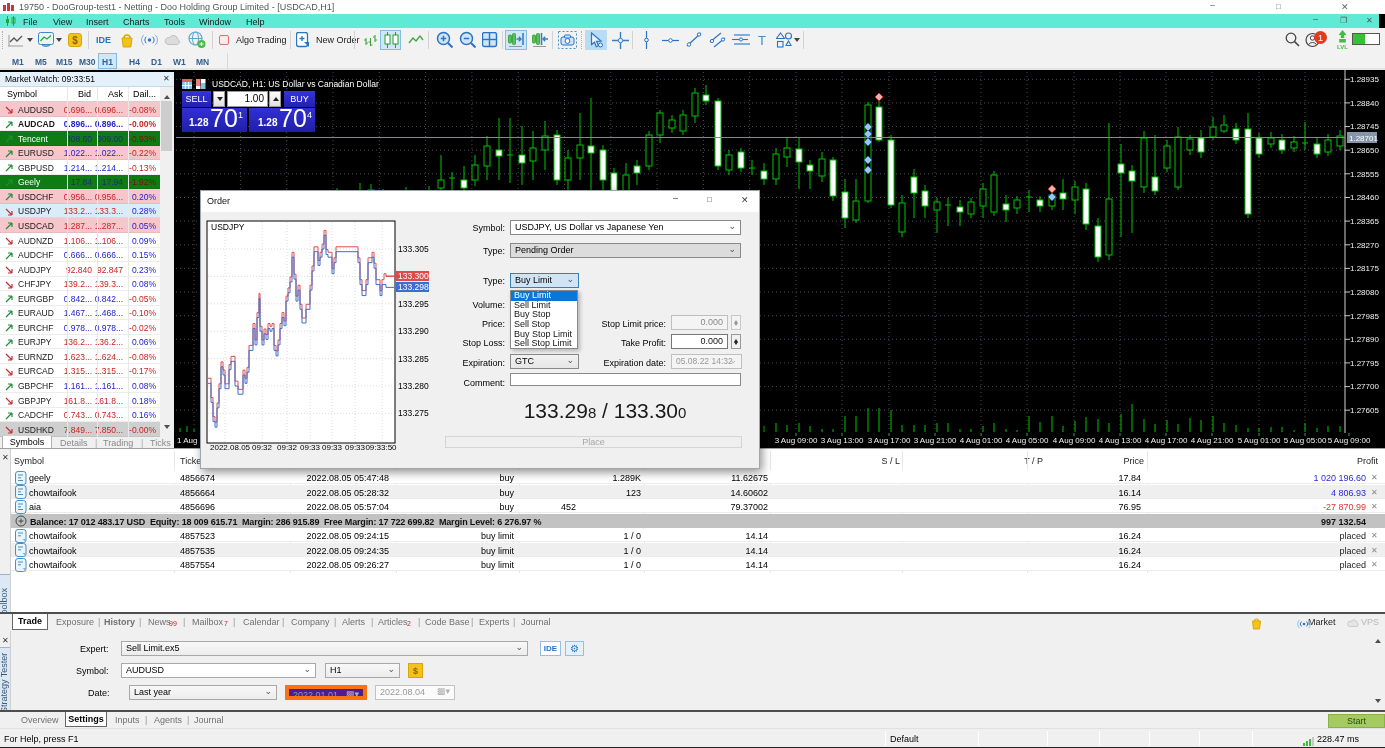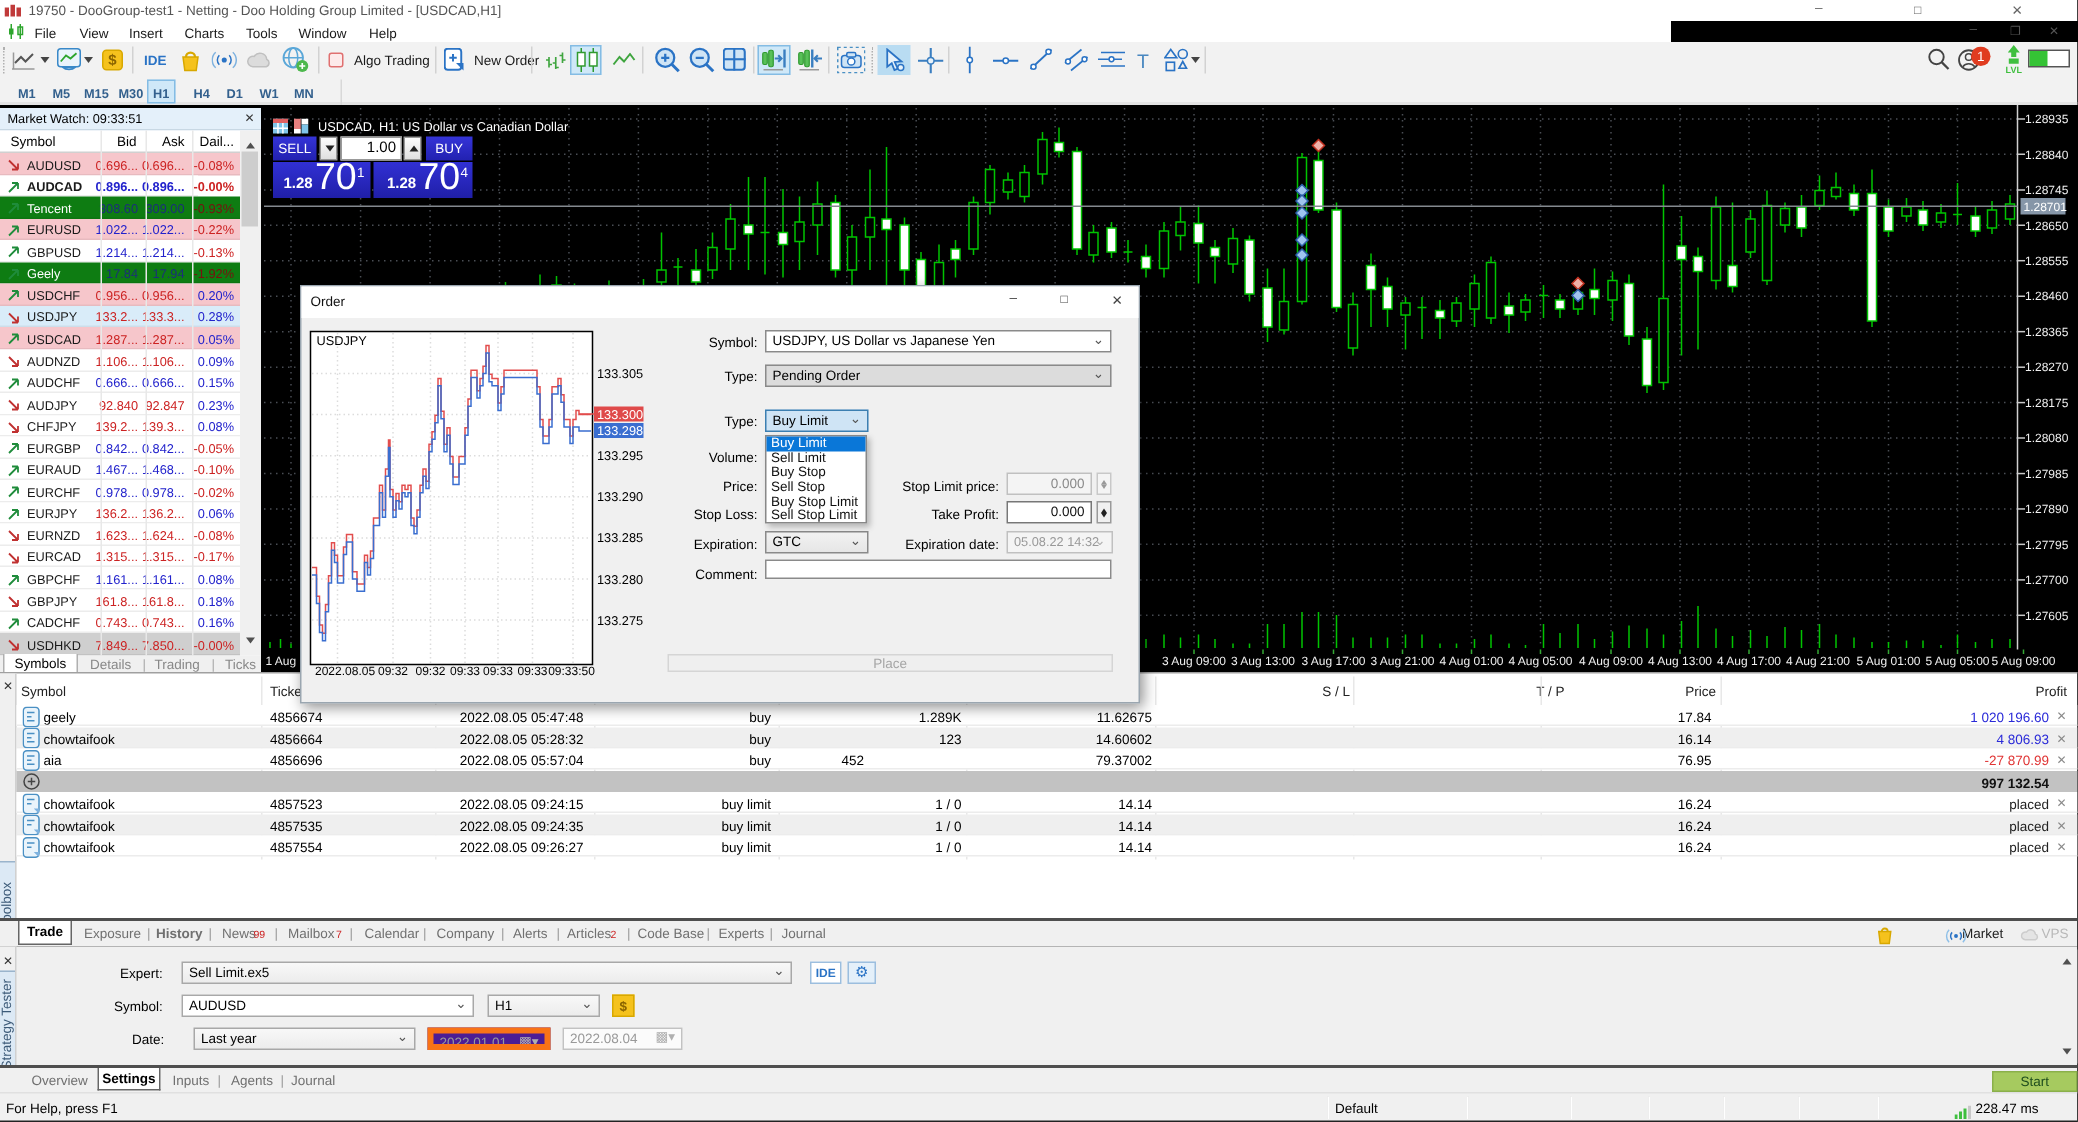--- a/index.html
+++ b/index.html
@@ -15,21 +15,21 @@
       <rect x="0" y="2" width="3" height="6" fill="#c03a3a"></rect>
       <rect x="4" y="0" width="3" height="8" fill="#c03a3a"></rect>
       <rect x="8" y="2" width="3" height="6" fill="#c03a3a"></rect>
     </svg>
  <div class="abs tt" style="left:19px;top:2px;color:#555;">19750 - DooGroup-test1 - Netting - Doo Holding Group Limited - [USDCAD,H1]</div>
  <div class="abs tt" style="left:1210px;top:0px;color:#666;">–</div>
  <div class="abs tt" style="left:1276px;top:2px;color:#666;font-size:8px;">□</div>
  <div class="abs tt" style="left:1341px;top:2px;color:#666;font-size:9px;">✕</div>
 </div>
 
-<div class="abs" style="left:0;top:14px;width:1114px;height:14px;background:#ffffff;">
+<div class="abs" style="left:0;top:14px;width:1379px;height:14px;background:#5eead4;">
  <svg class="abs" style="left:5px;top:2px" width="12" height="10">
       <line x1="2.5" y1="0" x2="2.5" y2="10" stroke="#2da52d"></line>
       <rect x="1" y="3" width="3" height="4" fill="#2da52d"></rect>
       <line x1="8.5" y1="0" x2="8.5" y2="10" stroke="#2da52d"></line>
       <rect x="7" y="2" width="3" height="5" fill="none" stroke="#2da52d"></rect>
     </svg>
  <div class="abs tt" style="left:23px;top:3px;color:#1a1a1a;">File</div>
     <div class="abs tt" style="left:53px;top:3px;color:#1a1a1a;">View</div>
     <div class="abs tt" style="left:86px;top:3px;color:#1a1a1a;">Insert</div>
     <div class="abs tt" style="left:123px;top:3px;color:#1a1a1a;">Charts</div>
@@ -973,20 +973,21 @@
 <span class="abs tt" style="left:561px;top:53.0px;width:80px;text-align:left;">452</span>
 <span class="abs tt" style="left:668px;top:53.0px;width:100px;text-align:right;">79.37002</span>
 <span class="abs tt" style="left:1041px;top:53.0px;width:100px;text-align:right;">76.95</span>
 <span class="abs tt" style="left:1246px;top:53.0px;width:120px;text-align:right;color:#e03434;">-27 870.99</span>
 <span class="abs tt" style="left:1371px;top:53.0px;color:#888;font-size:8px;">✕</span>
 <div class="abs" style="left:11px;top:64.5px;width:1374px;height:14px;background:#c2c2c2;"></div>
 <svg class="abs" style="left:15px;top:65.5px" width="12" height="12">
       <circle cx="6" cy="6" r="5" fill="none" stroke="#444"></circle>
       <path d="M6 3.5 v5 M3.5 6 h5" stroke="#444"></path>
     </svg>
+<span class="abs tt" style="left:30px;top:67.5px;font-weight:bold;color:#111;letter-spacing:-0.15px;">Balance: 17 012 483.17 USD&nbsp;&nbsp;Equity: 18 009 615.71&nbsp;&nbsp;Margin: 286 915.89&nbsp;&nbsp;Free Margin: 17 722 699.82&nbsp;&nbsp;Margin Level: 6 276.97 %</span>
 <span class="abs tt" style="left:1246px;top:67.5px;width:120px;text-align:right;font-weight:bold;color:#111;">997 132.54</span>
 <div class="abs" style="left:11px;top:79.0px;width:1374px;height:14px;background:#ffffff;border-bottom:1px solid #ececec;"></div>
 <svg class="abs" style="left:15px;top:79.5px" width="12" height="14">
       <rect x="0.5" y="0.5" width="10.5" height="13" rx="2.5" fill="#eaf4fb" stroke="#4a90c4"></rect>
       <line x1="3" y1="4" x2="8" y2="4" stroke="#4a90c4"></line>
       <line x1="3" y1="6.8" x2="6" y2="6.8" stroke="#4a90c4"></line>
       <path d="M7.5 10 l3.5 3.5 v-3.5 Z" fill="#7fb2df"></path>
     </svg>
 <span class="abs tt" style="left:29px;top:82.0px;">chowtaifook</span>
 <span class="abs tt" style="left:180px;top:82.0px;">4857523</span>
@@ -1159,20 +1160,21 @@
 <div class="abs" style="left:530px;top:143px;width:10px;height:15px;border:1px solid #9a9a9a;background:#f0f0f0;">
       <div class="abs" style="left:1.5px;top:1.5px;border:2.5px solid transparent;border-bottom:3px solid #222;"></div>
       <div class="abs" style="left:1.5px;bottom:1.5px;border:2.5px solid transparent;border-top:3px solid #222;"></div>
     </div>
 <span class="abs lbl" style="left:204px;top:167px;">Expiration:</span>
 <div class="abs fld" style="left:309px;top:163px;width:69px;background:linear-gradient(#f2f2f2,#e6e6e6);border:1px solid #8a8a8a;">GTC<span class="chev">⌄</span></div>
 <span class="abs lbl2" style="left:345px;top:167px;">Expiration date:</span>
 <div class="abs fld" style="left:470px;top:163px;width:71px;background:#f4f4f4;border:1px solid #c0c0c0;color:#999;font-size:8.5px;">05.08.22 14:32<span class="chev" style="color:#b0b0b0;">⌄</span></div>
 <span class="abs lbl" style="left:204px;top:187px;">Comment:</span>
 <div class="abs" style="left:309px;top:182px;width:231px;height:13px;background:#fff;border:1px solid #8a8a8a;"></div>
+<div class="abs tt" style="left:254px;top:208px;width:300px;text-align:center;color:#191919;font-size:21px;">133.29<span style="font-size:15px;">8</span> / 133.30<span style="font-size:15px;">0</span></div>
 <div class="abs" style="left:244px;top:245px;width:297px;height:12px;background:#efefef;border:1px solid #d5d5d5;color:#a6a6a6;text-align:center;line-height:11px;">Place</div>
 </div>
 <svg class="abs" width="250" height="245" viewBox="200 215 250 245" style="left:200px;top:215px;z-index:30">
 <rect x="207" y="221" width="188" height="222" fill="#ffffff" stroke="#000"></rect>
 <line x1="208" y1="249.0" x2="394" y2="249.0" stroke="#dcdcdc" stroke-dasharray="1 2"></line>
     <line x1="208" y1="276.4" x2="394" y2="276.4" stroke="#dcdcdc" stroke-dasharray="1 2"></line>
     <line x1="208" y1="303.8" x2="394" y2="303.8" stroke="#dcdcdc" stroke-dasharray="1 2"></line>
     <line x1="208" y1="331.2" x2="394" y2="331.2" stroke="#dcdcdc" stroke-dasharray="1 2"></line>
     <line x1="208" y1="358.6" x2="394" y2="358.6" stroke="#dcdcdc" stroke-dasharray="1 2"></line>
     <line x1="208" y1="386.0" x2="394" y2="386.0" stroke="#dcdcdc" stroke-dasharray="1 2"></line>

